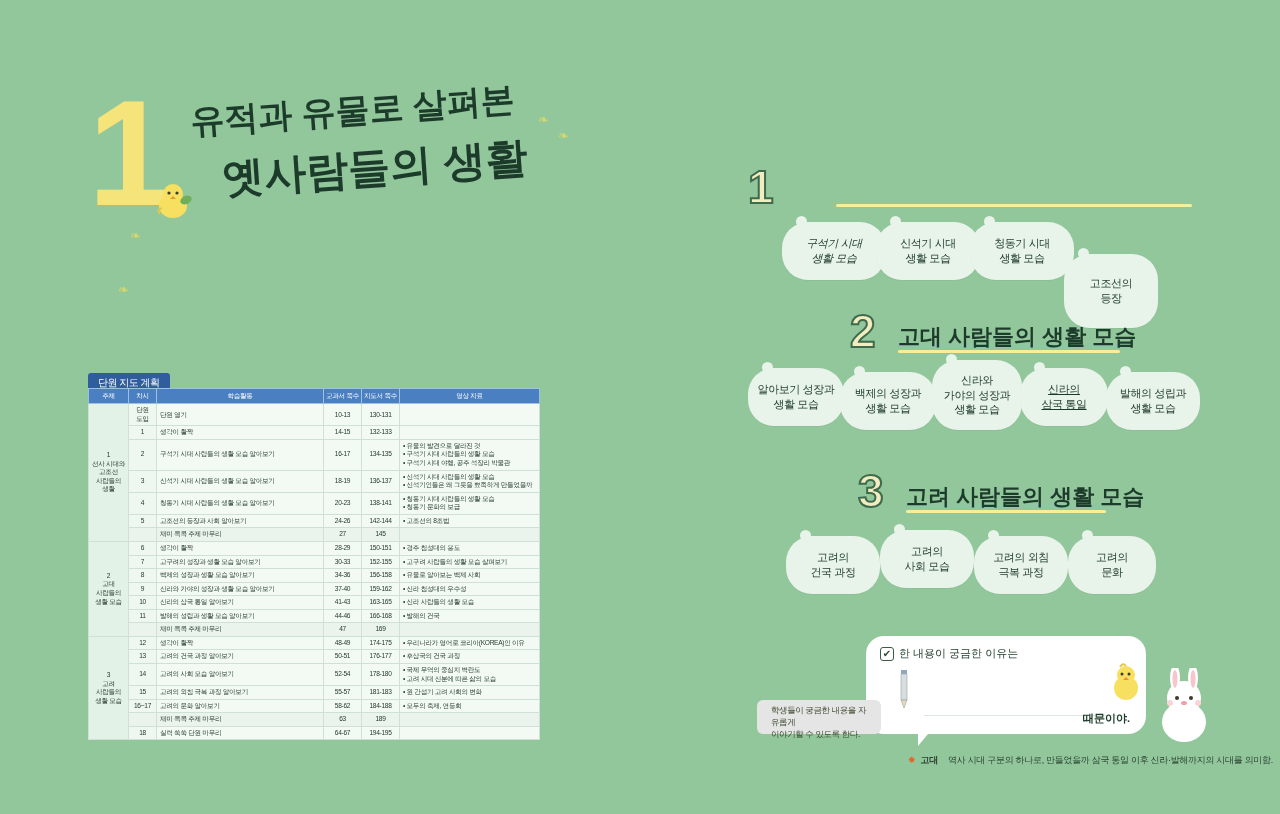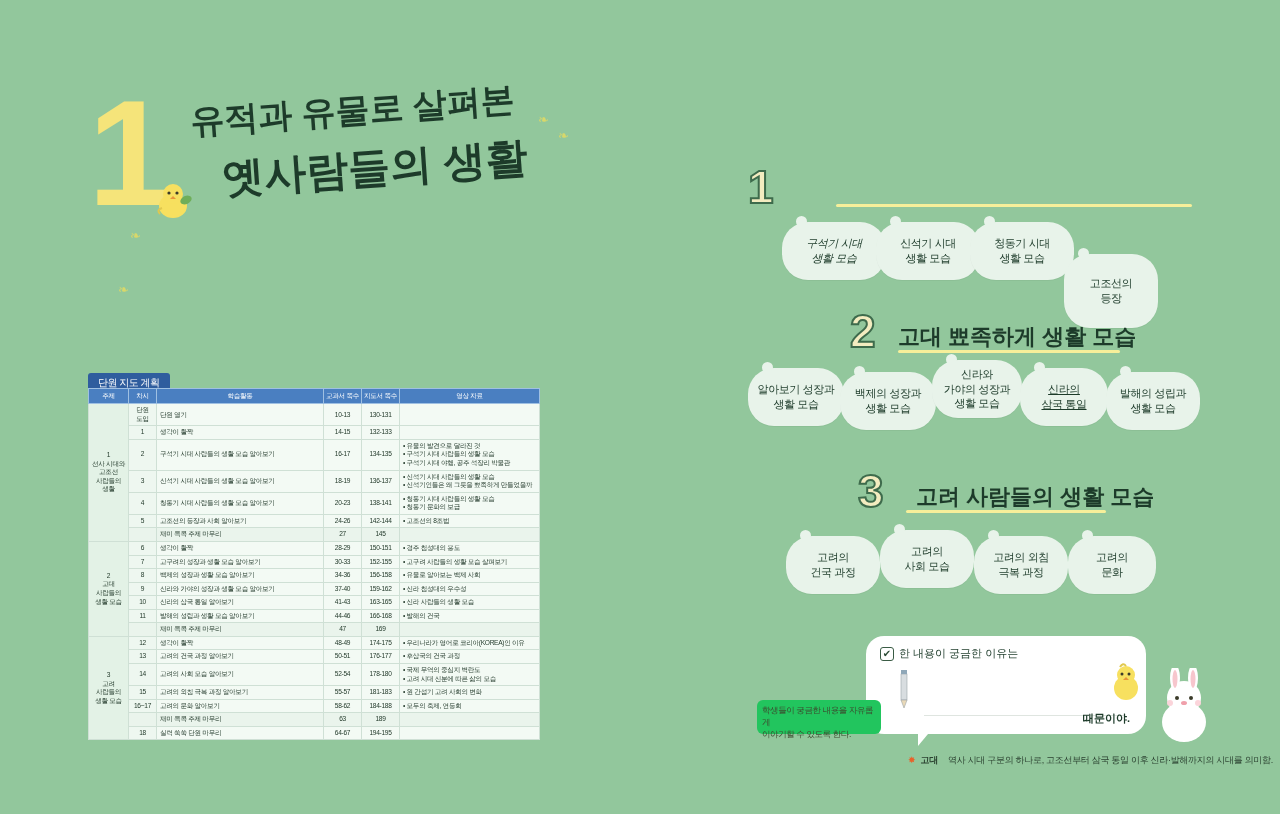--- a/index.html
+++ b/index.html
@@ -111,22 +111,22 @@
     background:#fff; font-size:10px; display:inline-flex;
     align-items:center; justify-content:center; color:#2b4a35;
   }
   .speech-tail-text {
     position:absolute; right:16px; bottom:8px; font-size:11px; color:#1d3b2a;font-weight:bold;
   }
   .pencil { position:absolute; left:30px; top:34px; width:16px; height:40px; }
 
   .note-yellow {
     position:absolute; left:757px; top:700px; width:124px; height:34px;
-    background:#22c55e; border-radius:6px;
-    font-size:8.5px; color:#3c4a2e; line-height:1.4; padding:5px 5px;
+    background:#e5e5e5; border-radius:6px;
+    font-size:8.5px; color:#3c4a2e; line-height:1.4; padding:5px 14px;
     letter-spacing:-0.4px;
   }
   .footnote {
     position:absolute; left:908px; top:754px; font-size:9px; color:#2b4130;
     letter-spacing:-0.3px;
   }
   .footnote .star { color:#e8622a; margin-right:3px; }
   .footnote b { margin-right:8px; }
 
   .rabbit { position:absolute; left:1148px; top:668px; }
@@ -360,52 +360,52 @@
     <span style="white-space:pre-line;">청동기 시대
 생활 모습</span>
   </div>
   <div class="bubble" style="left:424px; top:218px; width:94px; height:74px;margin-top:36px;">
     <span class="dot"></span>
     <span style="white-space:pre-line;">고조선의
 등장</span>
   </div>
 
   <div class="sec-num" style="left:210px; top:308px;">2</div>
-  <div class="sec-title" style="left:258px; top:322px;">고대 뾰족하게 생활 모습</div>
+  <div class="sec-title" style="left:258px; top:322px;">고대 사람들의 생활 모습</div>
   <div class="sec-underline" style="left:258px; top:350px; width:222px;"></div>
 
   <div class="bubble" style="left:108px; top:368px; width:96px; height:58px;">
     <span class="dot"></span>
     <span style="white-space:pre-line;">알아보기 성장과
 생활 모습</span>
   </div>
   <div class="bubble" style="left:200px; top:372px; width:96px; height:58px;">
     <span class="dot"></span>
     <span style="white-space:pre-line;">백제의 성장과
 생활 모습</span>
   </div>
-  <div class="bubble" style="left:292px; top:360px; width:90px; height:58px;">
+  <div class="bubble" style="left:292px; top:360px; width:90px; height:70px;">
     <span class="dot"></span>
     <span style="white-space:pre-line;">신라와
 가야의 성장과
 생활 모습</span>
   </div>
   <div class="bubble" style="left:380px; top:368px; width:88px; height:58px;">
     <span class="dot"></span>
     <span style="white-space:pre-line;text-decoration:underline;">신라의
 삼국 통일</span>
   </div>
   <div class="bubble" style="left:466px; top:372px; width:94px; height:58px;">
     <span class="dot"></span>
     <span style="white-space:pre-line;">발해의 성립과
 생활 모습</span>
   </div>
 
   <div class="sec-num" style="left:218px; top:468px;">3</div>
-  <div class="sec-title" style="left:276px; top:482px;text-align:center;">고려 사람들의 생활 모습</div>
+  <div class="sec-title" style="left:266px; top:482px;text-align:center;">고려 사람들의 생활 모습</div>
   <div class="sec-underline" style="left:266px; top:510px; width:200px;"></div>
 
   <div class="bubble" style="left:146px; top:536px; width:94px; height:58px;">
     <span class="dot"></span>
     <span style="white-space:pre-line;">고려의
 건국 과정</span>
   </div>
   <div class="bubble" style="left:240px; top:530px; width:94px; height:58px;">
     <span class="dot"></span>
     <span style="white-space:pre-line;">고려의
@@ -436,21 +436,21 @@
   <div style="position:absolute;left:58px;top:44px;width:200px;height:36px;border-bottom:1px solid #dfe5e0;"></div>
   <div class="speech-tail-text">때문이야.</div>
 </div>
 
 <div class="note-yellow" style="white-space:pre-line;">학생들이 궁금한 내용을 자유롭게
 이야기할 수 있도록 한다.</div>
 
 <div class="footnote">
   <span class="star">✸</span>
   <b>고대</b>
-  <span>역사 시대 구분의 하나로, 고조선부터 삼국 통일 이후 신라·발해까지의 시대를 의미함.</span>
+  <span>역사 시대 구분의 하나로, 만들었을까 삼국 통일 이후 신라·발해까지의 시대를 의미함.</span>
 </div>
 
 <svg class="chick-small" width="40" height="44" viewBox="0 0 40 44">
   <ellipse cx="20" cy="28" rx="12" ry="12" fill="#f7e05f"></ellipse>
   <circle cx="20" cy="15" r="9" fill="#f7e05f"></circle>
   <circle cx="16" cy="14" r="1.5" fill="#3b3b2a"></circle>
   <circle cx="23" cy="14" r="1.5" fill="#3b3b2a"></circle>
   <polygon points="20,17 17,20 23,20" fill="#e8953a"></polygon>
   <path d="M14 7 q3 -5 6 -1" stroke="#e0c84f" stroke-width="2" fill="none"></path>
 </svg>

